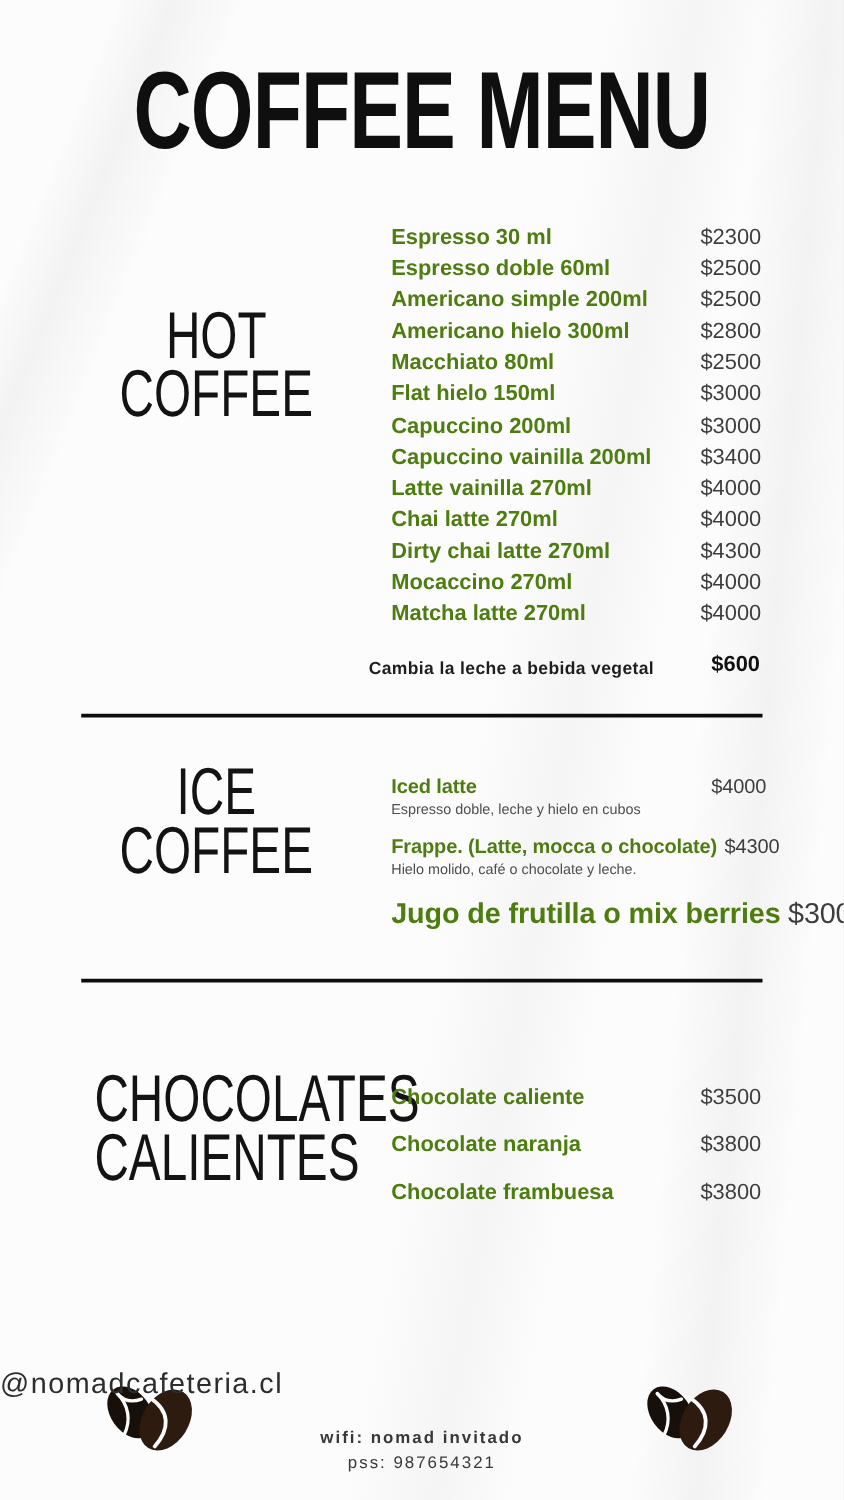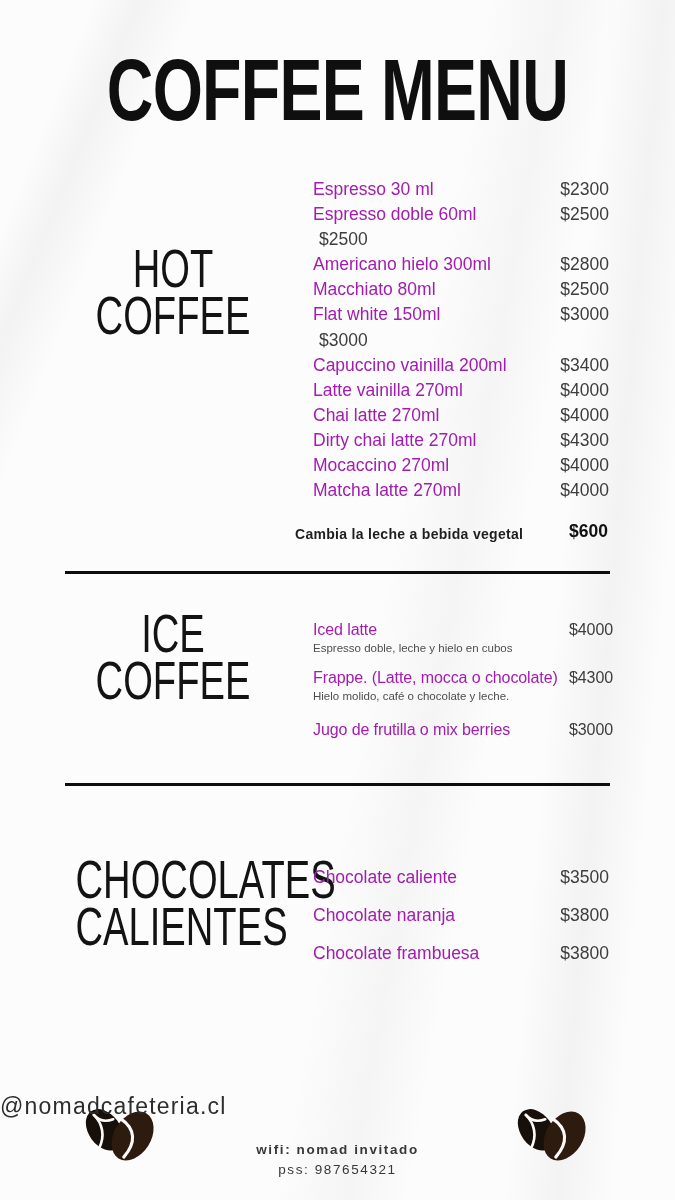--- a/index.html
+++ b/index.html
@@ -54,33 +54,33 @@
   .items { position: absolute; left: 313px; width: 296px; }
 
   .row {
     display: flex;
     justify-content: space-between;
     align-items: baseline;
     line-height: 25.1px;
     font-size: 17.5px;
     white-space: nowrap;
   }
-  .row .iname { color: #a21caf; }
+  .row .iname { color: #4d7c0f; font-weight: bold; }
   .row .iprice { color: #3d3d3d; flex-shrink: 0; margin-left: 6px; }
 
   .ice-item { margin-bottom: 11px; }
   .ice-item .row { line-height: 22px; font-size: 16px; letter-spacing: -0.1px; }
   .ice-item .desc {
     font-size: 11.5px;
     color: #4e4e4e;
     line-height: 15px;
     white-space: nowrap;
   }
   .ice-item.plain { margin-top: 15px; }
-  .ice-item.plain .row { font-size: 16px; }
+  .ice-item.plain .row { font-size: 23px; }
 
   .note-row {
     position: absolute;
     left: 295px; width: 313px;
     top: 521px;
     display: flex;
     justify-content: space-between;
     align-items: flex-end;
     white-space: nowrap;
   }
@@ -135,35 +135,37 @@
   <div class="items" style="top:177px;">
     <div class="row">
         <span class="iname">Espresso 30 ml</span>
         <span class="iprice">$2300</span>
       </div>
     <div class="row">
         <span class="iname">Espresso doble 60ml</span>
         <span class="iprice">$2500</span>
       </div>
     <div class="row">
+        <span class="iname">Americano simple 200ml</span>
         <span class="iprice">$2500</span>
       </div>
     <div class="row">
         <span class="iname">Americano hielo 300ml</span>
         <span class="iprice">$2800</span>
       </div>
     <div class="row">
         <span class="iname">Macchiato 80ml</span>
         <span class="iprice">$2500</span>
       </div>
     <div class="row">
-        <span class="iname">Flat white 150ml</span>
+        <span class="iname">Flat hielo 150ml</span>
         <span class="iprice">$3000</span>
       </div>
     <div class="row">
+        <span class="iname">Capuccino 200ml</span>
         <span class="iprice">$3000</span>
       </div>
     <div class="row">
         <span class="iname">Capuccino vainilla 200ml</span>
         <span class="iprice">$3400</span>
       </div>
     <div class="row">
         <span class="iname">Latte vainilla 270ml</span>
         <span class="iprice">$4000</span>
       </div>

